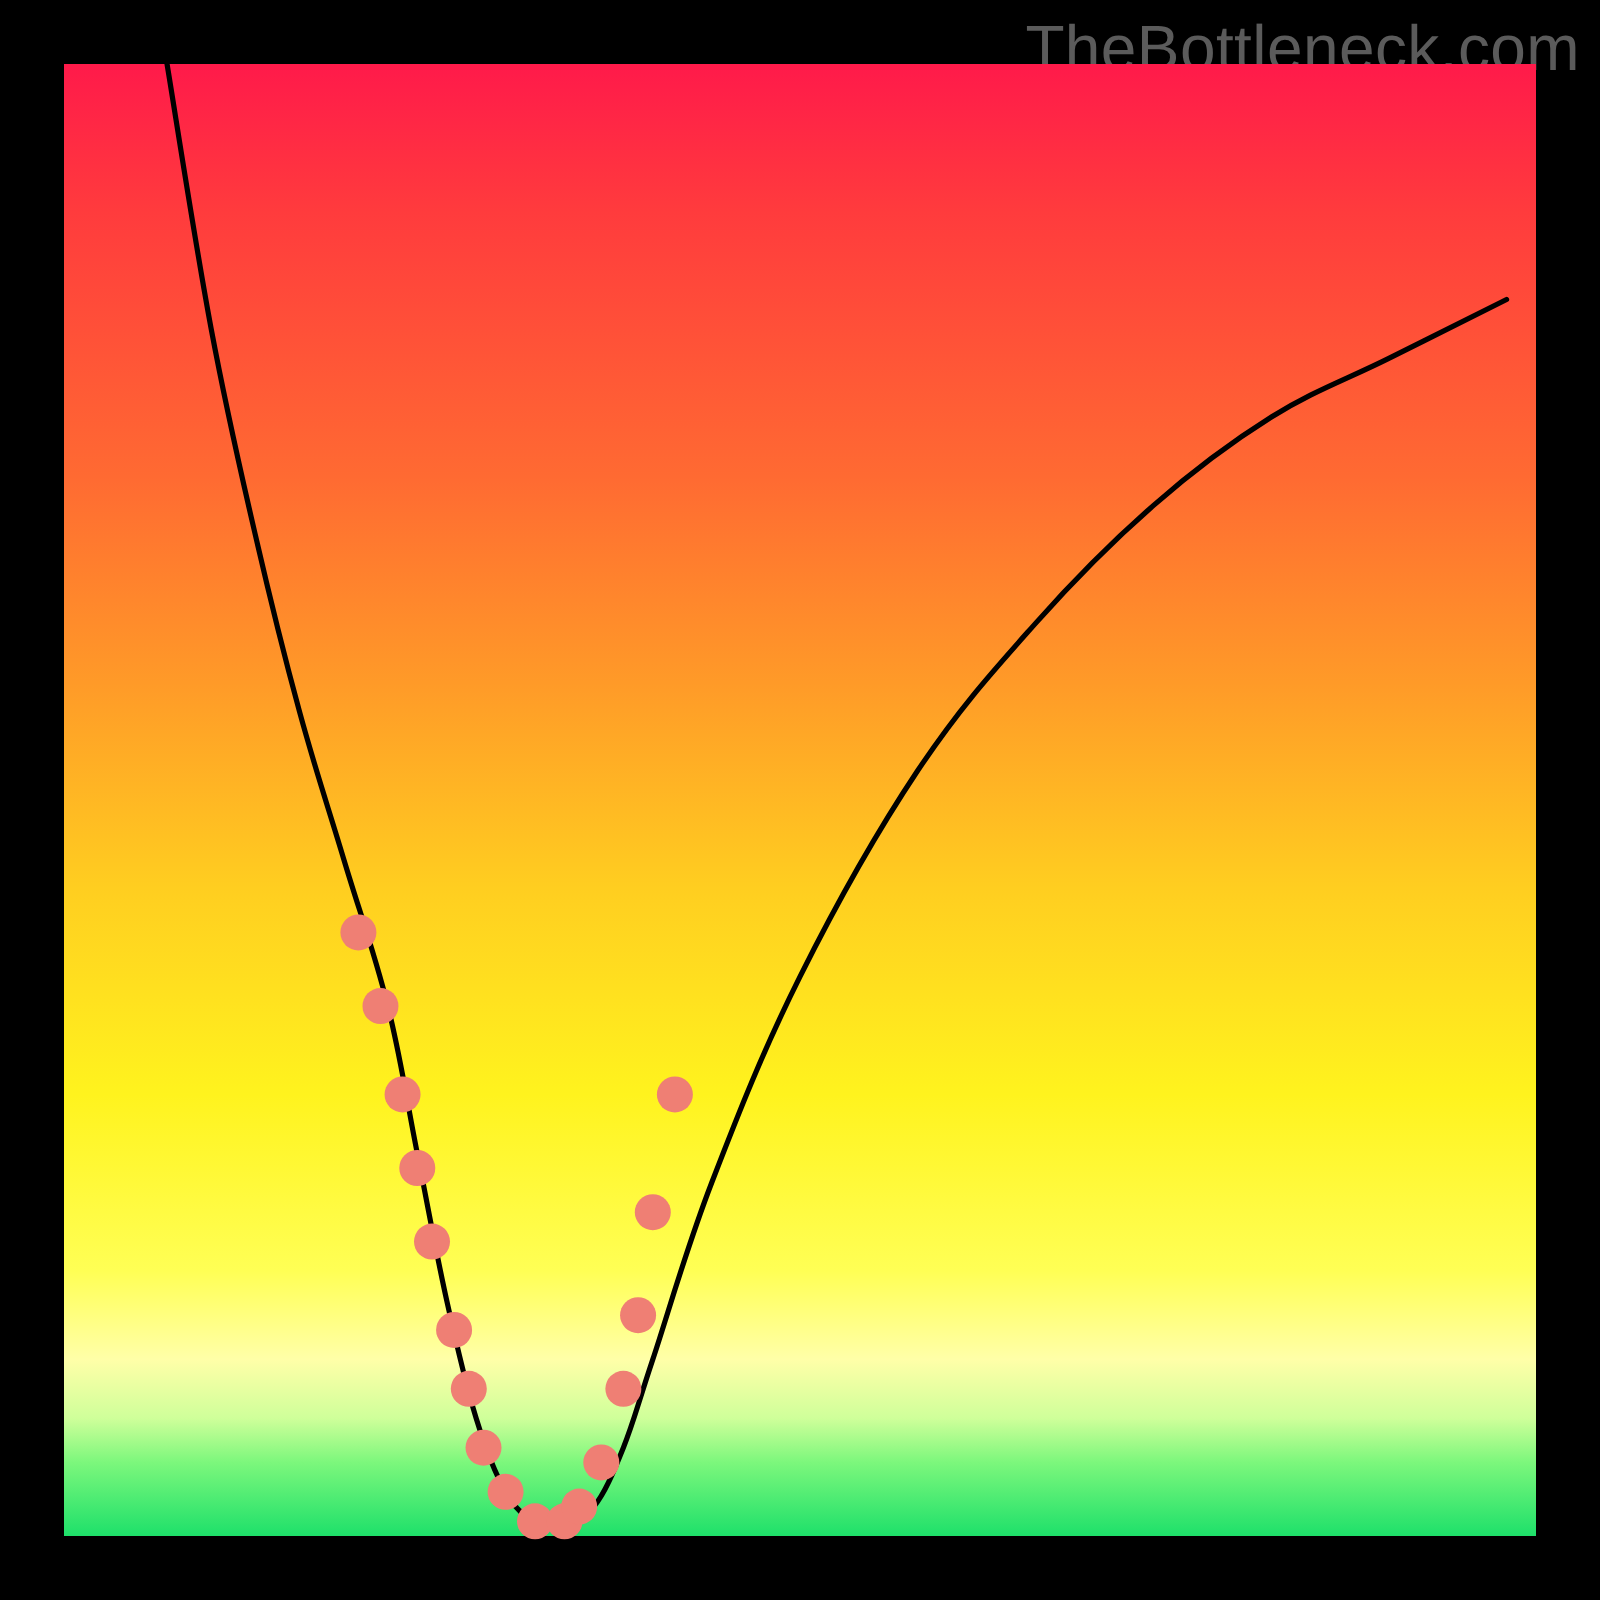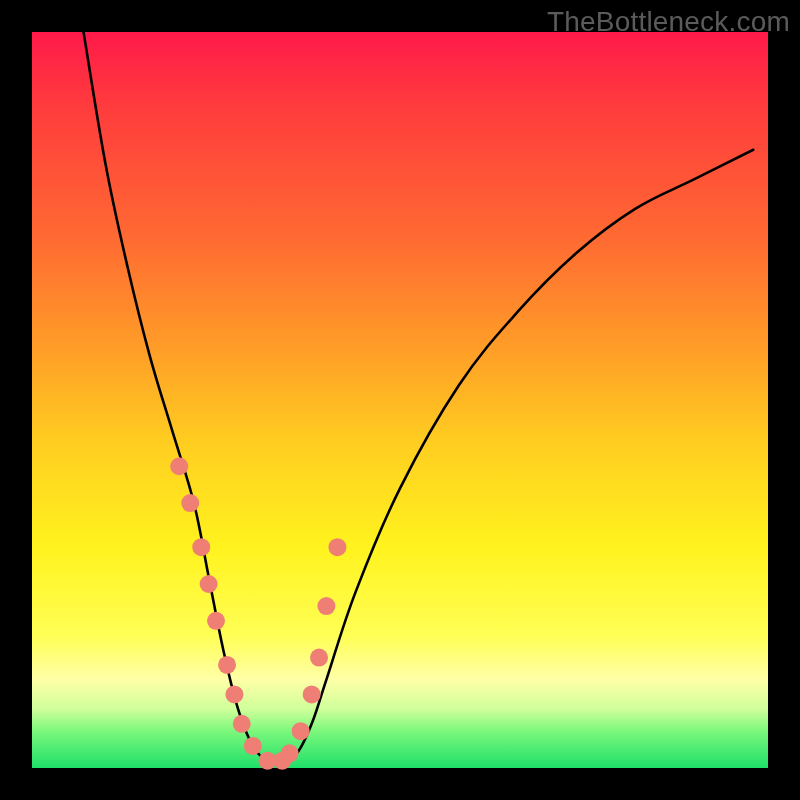--- a/index.html
+++ b/index.html
@@ -37,21 +37,21 @@
       #cfff9a 92%,
       #7cf77c 95%,
       #1ee06a 100%
     );
   }
   .watermark {
     position: absolute;
     top: 6px;
     right: 10px;
     color: #5b5b5b;
-    font-size: 28px;
+    font-size: 32px;
     font-weight: 400;
     letter-spacing: 0.2px;
     user-select: none;
   }
   svg.overlay {
     position: absolute;
     left: 0;
     top: 0;
     width: 736px;
     height: 736px;

